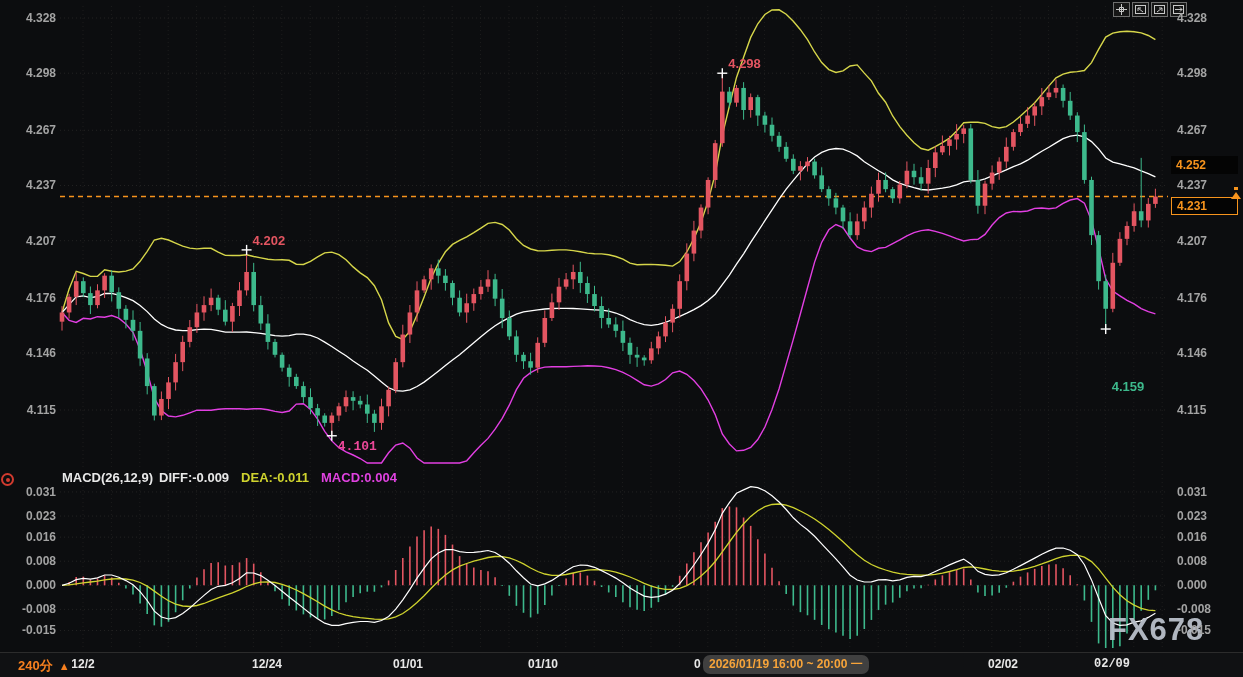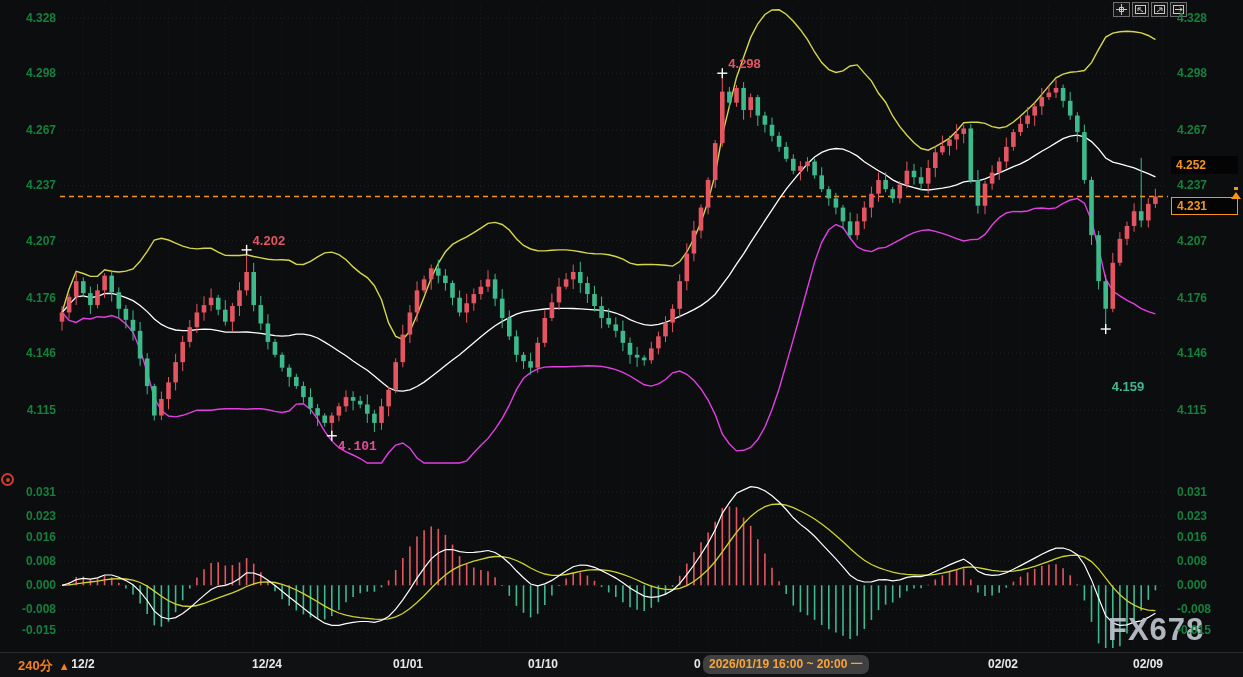--- a/index.html
+++ b/index.html
@@ -1,20 +1,20 @@
 <!DOCTYPE html>
 <html><head>
 <meta charset="utf-8">
 <style>
   html,body{margin:0;padding:0;background:#000;}
   #app{position:relative;width:1243px;height:677px;background:#0c0d0f;overflow:hidden;
        font-family:"Liberation Sans",sans-serif;}
   #plot{position:absolute;left:0;top:0;}
   #overlay{position:absolute;left:0;top:0;width:100%;height:100%;pointer-events:none;}
-  .lbl{position:absolute;font:700 12px "Liberation Sans",sans-serif;color:#15803d;white-space:nowrap;}
+  .lbl{position:absolute;font:700 12px "Liberation Sans",sans-serif;color:#a3a3a3;white-space:nowrap;}
   .hdr{position:absolute;left:62px;top:1px;display:flex;align-items:center;gap:7px;
        font:700 13px "Liberation Sans",sans-serif;color:#e8e8e8;white-space:nowrap;}
   .hdr .period{color:#f0481f;}
   .hdr .upper{color:#cfd32e;}
   .hdr .lower{color:#e042e0;}
   .plus-ic{display:inline-flex;width:13px;height:13px;border:1px solid #f7941d;border-radius:50%;
        color:#f7941d;font:700 11px "Liberation Sans",sans-serif;align-items:center;justify-content:center;line-height:1;}
   .chart-ic{display:inline-block;width:13px;height:12px;background:#e8e8e8;border-radius:2px;}
   .macd-hdr{position:absolute;left:62px;top:470px;display:flex;gap:12px;
        font:700 13px "Liberation Sans",sans-serif;color:#e8e8e8;white-space:nowrap;}
@@ -605,37 +605,43 @@
         </svg>
     </button>
     <button class="tool-btn">
       <svg width="11" height="9">
           <rect x="0.5" y="0.5" width="10" height="8" fill="none" stroke="#c8c8c8"></rect>
           <path d="M2 4.5h7M7 2.5l2 2-2 2" fill="none" stroke="#c8c8c8"></path>
         </svg>
     </button>
   </div>
 
+  <div class="macd-hdr">
+    <span>MACD(26,12,9)</span>
+    <span style="margin-left:-6px;">DIFF:-0.009</span>
+    <span class="dea">DEA:-0.011</span>
+    <span class="macdv">MACD:0.004</span>
+  </div>
 
   <span class="gear"></span>
 
   <div class="price-tag tag-secondary">4.252</div>
   <div class="price-tag tag-last">4.231</div>
   <div class="tri"></div>
 
   <div class="xaxis" id="xaxis">
     <span class="period-lbl"><span>240分</span><span class="period-arrow">▲</span></span>
     <span class="xtick-partial">0</span>
     <span class="cross-box">2026/01/19 16:00 ~ 20:00 一</span>
   <span class="xtick" style="left: 83px;">12/2</span>
       <span class="xtick" style="left: 267px;">12/24</span>
       <span class="xtick" style="left: 408px;">01/01</span>
       <span class="xtick" style="left: 543px;">01/10</span>
       <span class="xtick" style="left: 1003px;">02/02</span>
-      <span class="xtick" style="left: 1148px;">02/09</span>
+      <span class="xtick" style="left: 1112px; font-family: Liberation Mono, monospace;">02/09</span>
     </div>
 
   <div class="watermark">FX678</div>
 
   <div id="overlay">
       <div class="ann" style="color: rgb(227, 85, 97); left: 252.6px; top: 232.89px;">4.202</div>
       <div class="ann" style="color: #ec4899; left: 337.8px; top: 438.771px; font-family: Liberation Mono, monospace;">4.101</div>
       <div class="ann" style="color: rgb(227, 85, 97); left: 728.3px; top: 56.212px;">4.298</div>
       <div class="ann" style="color: rgb(61, 185, 140); left: 1111.7px; top: 332.028px; margin-top: 47px;">4.159</div>
       <div class="lbl" style="left: 4px; width: 52px; top: 11px; text-align: right;">4.328</div>

